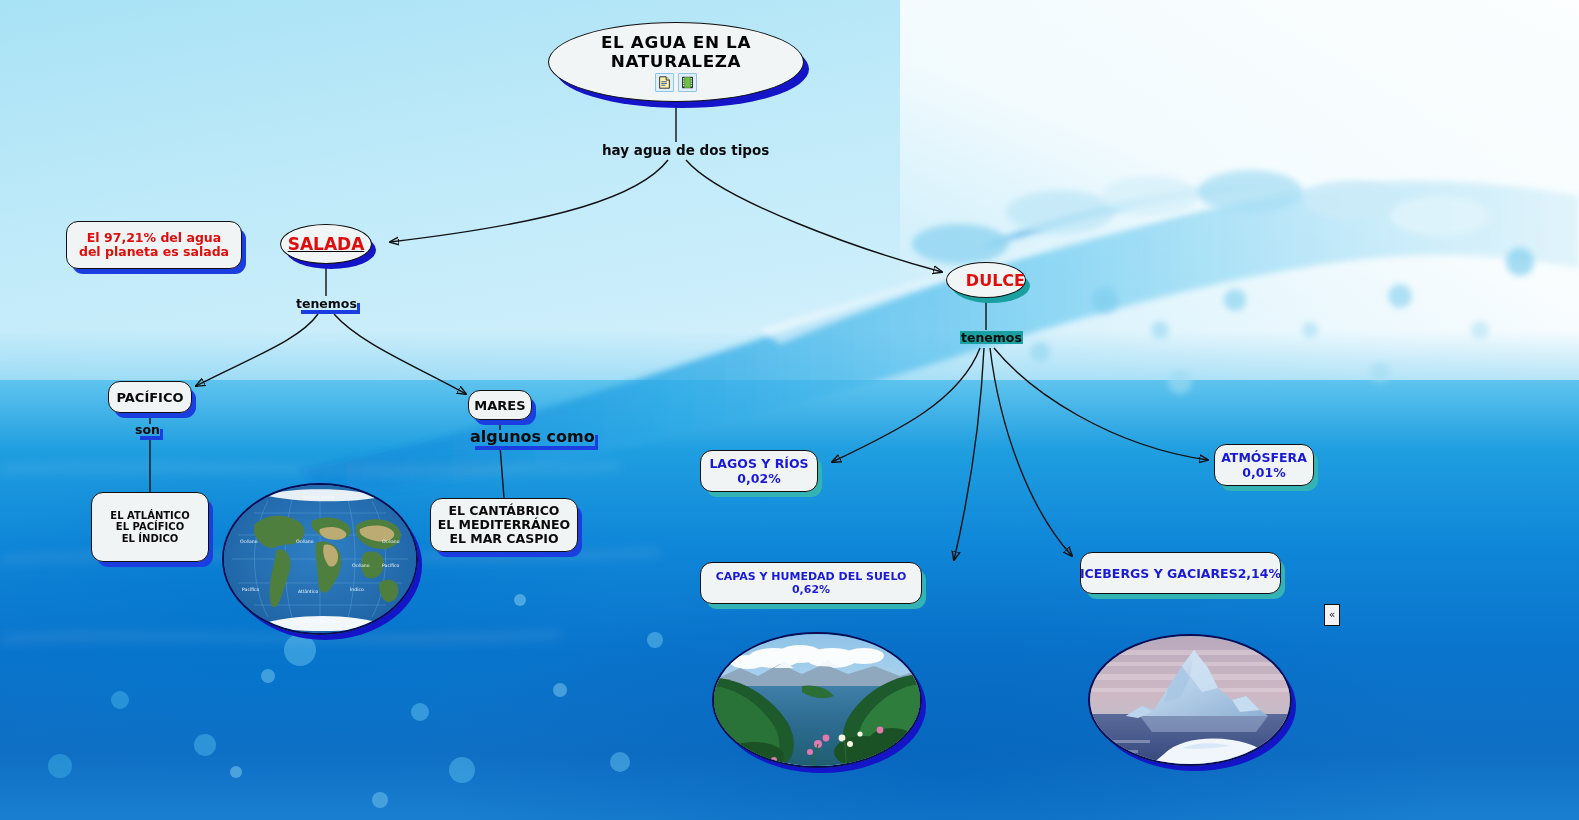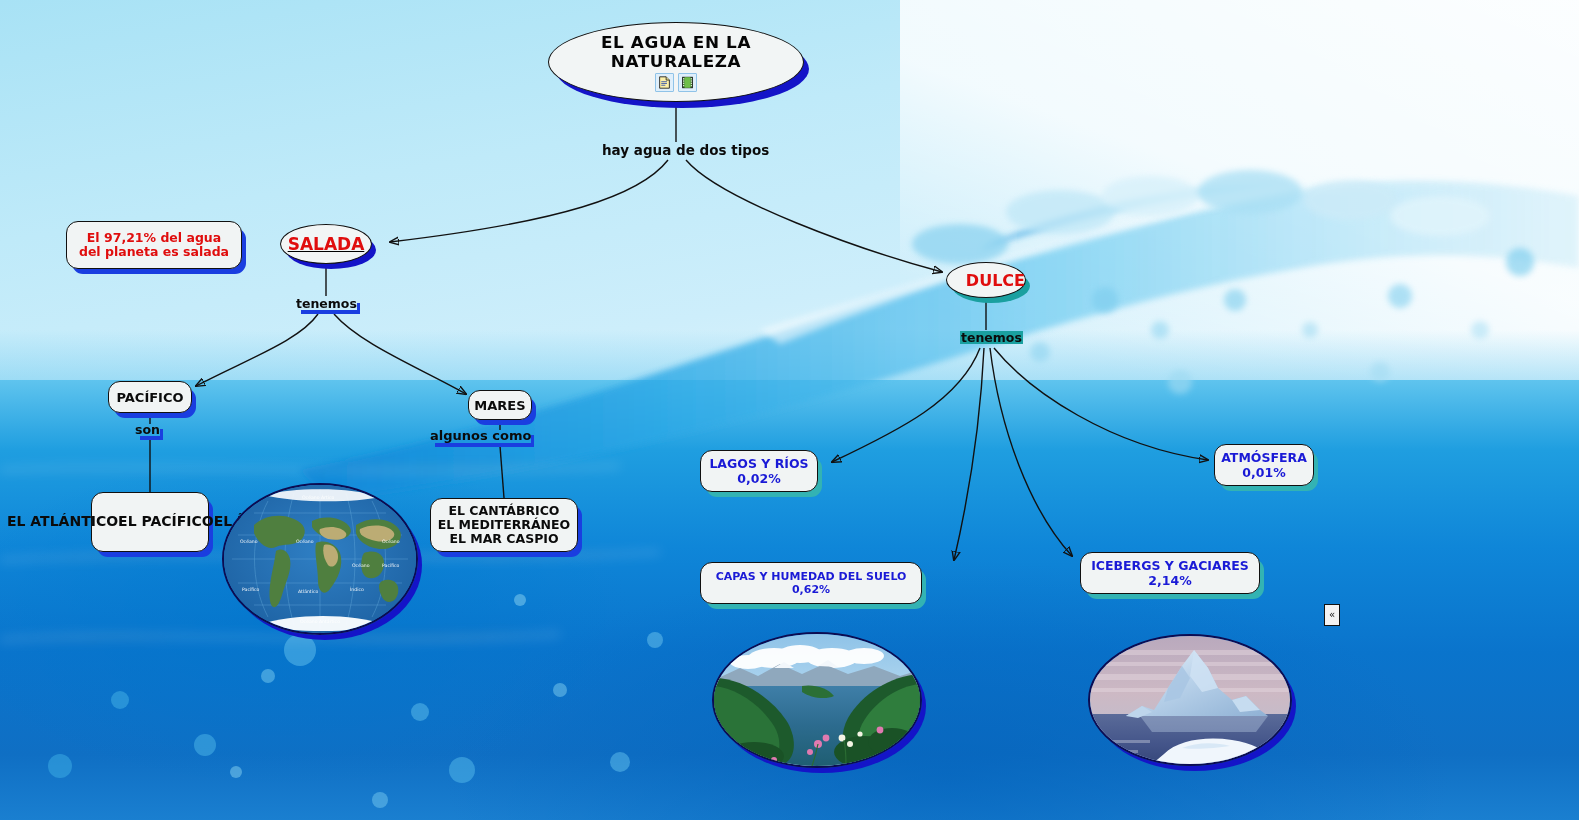--- a/index.html
+++ b/index.html
@@ -260,31 +260,31 @@
   </div>
 
   <div class="llabel u-blue" style="left:296px;top:297px;font-size:12.5px;">tenemos</div>
 
   <div class="node rbox" style="left:108px;top:381px;width:84px;height:32px;font-size:13px;">
     <span class="t-black">PACÍFICO</span>
   </div>
 
   <div class="llabel u-blue" style="left:135px;top:423px;font-size:12.5px;">son</div>
 
-  <div class="node rbox ml" style="left:91px;top:492px;width:118px;height:60px;padding:3px 6px;font-size:14px;flex-direction:row;">
+  <div class="node rbox ml" style="left:91px;top:492px;width:118px;height:70px;padding:3px 6px;font-size:10px;flex-direction:column;">
     <span class="t-black nowrap">EL ATLÁNTICO</span>
     <span class="t-black nowrap">EL PACÍFICO</span>
     <span class="t-black nowrap">EL ÍNDICO</span>
   </div>
 
   <div class="node rbox" style="left:468px;top:390px;width:64px;height:30px;font-size:13px;">
     <span class="t-black">MARES</span>
   </div>
 
-  <div class="llabel u-blue" style="left:430px;top:429px;font-size:13px;">algunos como</div>
+  <div class="llabel u-blue" style="left:470px;top:429px;font-size:16px;">algunos como</div>
 
   <div class="node rbox ml" style="left:430px;top:498px;width:148px;height:54px;padding:18px 6px;font-size:12.5px;flex-direction:column;">
     <span class="t-black nowrap">EL CANTÁBRICO</span>
     <span class="t-black nowrap">EL MEDITERRÁNEO</span>
     <span class="t-black nowrap">EL MAR CASPIO</span>
   </div>
 
   <div class="pic" style="left:222px;top:483px;width:192px;height:148px;">
     <svg viewBox="0 0 192 148" preserveAspectRatio="none">
       <defs>
@@ -356,21 +356,21 @@
   <div class="node rbox teal-sh" style="left:1214px;top:444px;width:100px;height:42px;flex-direction:column;font-size:12.5px;">
     <span class="t-blue nowrap">ATMÓSFERA</span>
     <span class="t-blue nowrap">0,01%</span>
   </div>
 
   <div class="node rbox teal-sh" style="left:700px;top:562px;width:222px;height:42px;flex-direction:column;font-size:11px;">
     <span class="t-blue nowrap">CAPAS Y HUMEDAD DEL SUELO</span>
     <span class="t-blue nowrap">0,62%</span>
   </div>
 
-  <div class="node rbox teal-sh" style="left:1080px;top:552px;width:180px;height:42px;flex-direction:column;font-size:12.5px;">
+  <div class="node rbox teal-sh" style="left:1080px;top:552px;width:201px;height:42px;font-size:12.5px;">
     <span class="t-blue nowrap">ICEBERGS Y GACIARES</span>
     <span class="t-blue nowrap">2,14%</span>
   </div>
 
   <div class="pic" style="left:712px;top:632px;width:206px;height:132px;">
     <svg viewBox="0 0 206 132" preserveAspectRatio="none">
       <defs>
         <linearGradient id="gsky" x1="0" y1="0" x2="0" y2="1">
           <stop offset="0" stop-color="#8fc3e8"></stop>
             <stop offset="1" stop-color="#d8eef8"></stop>

